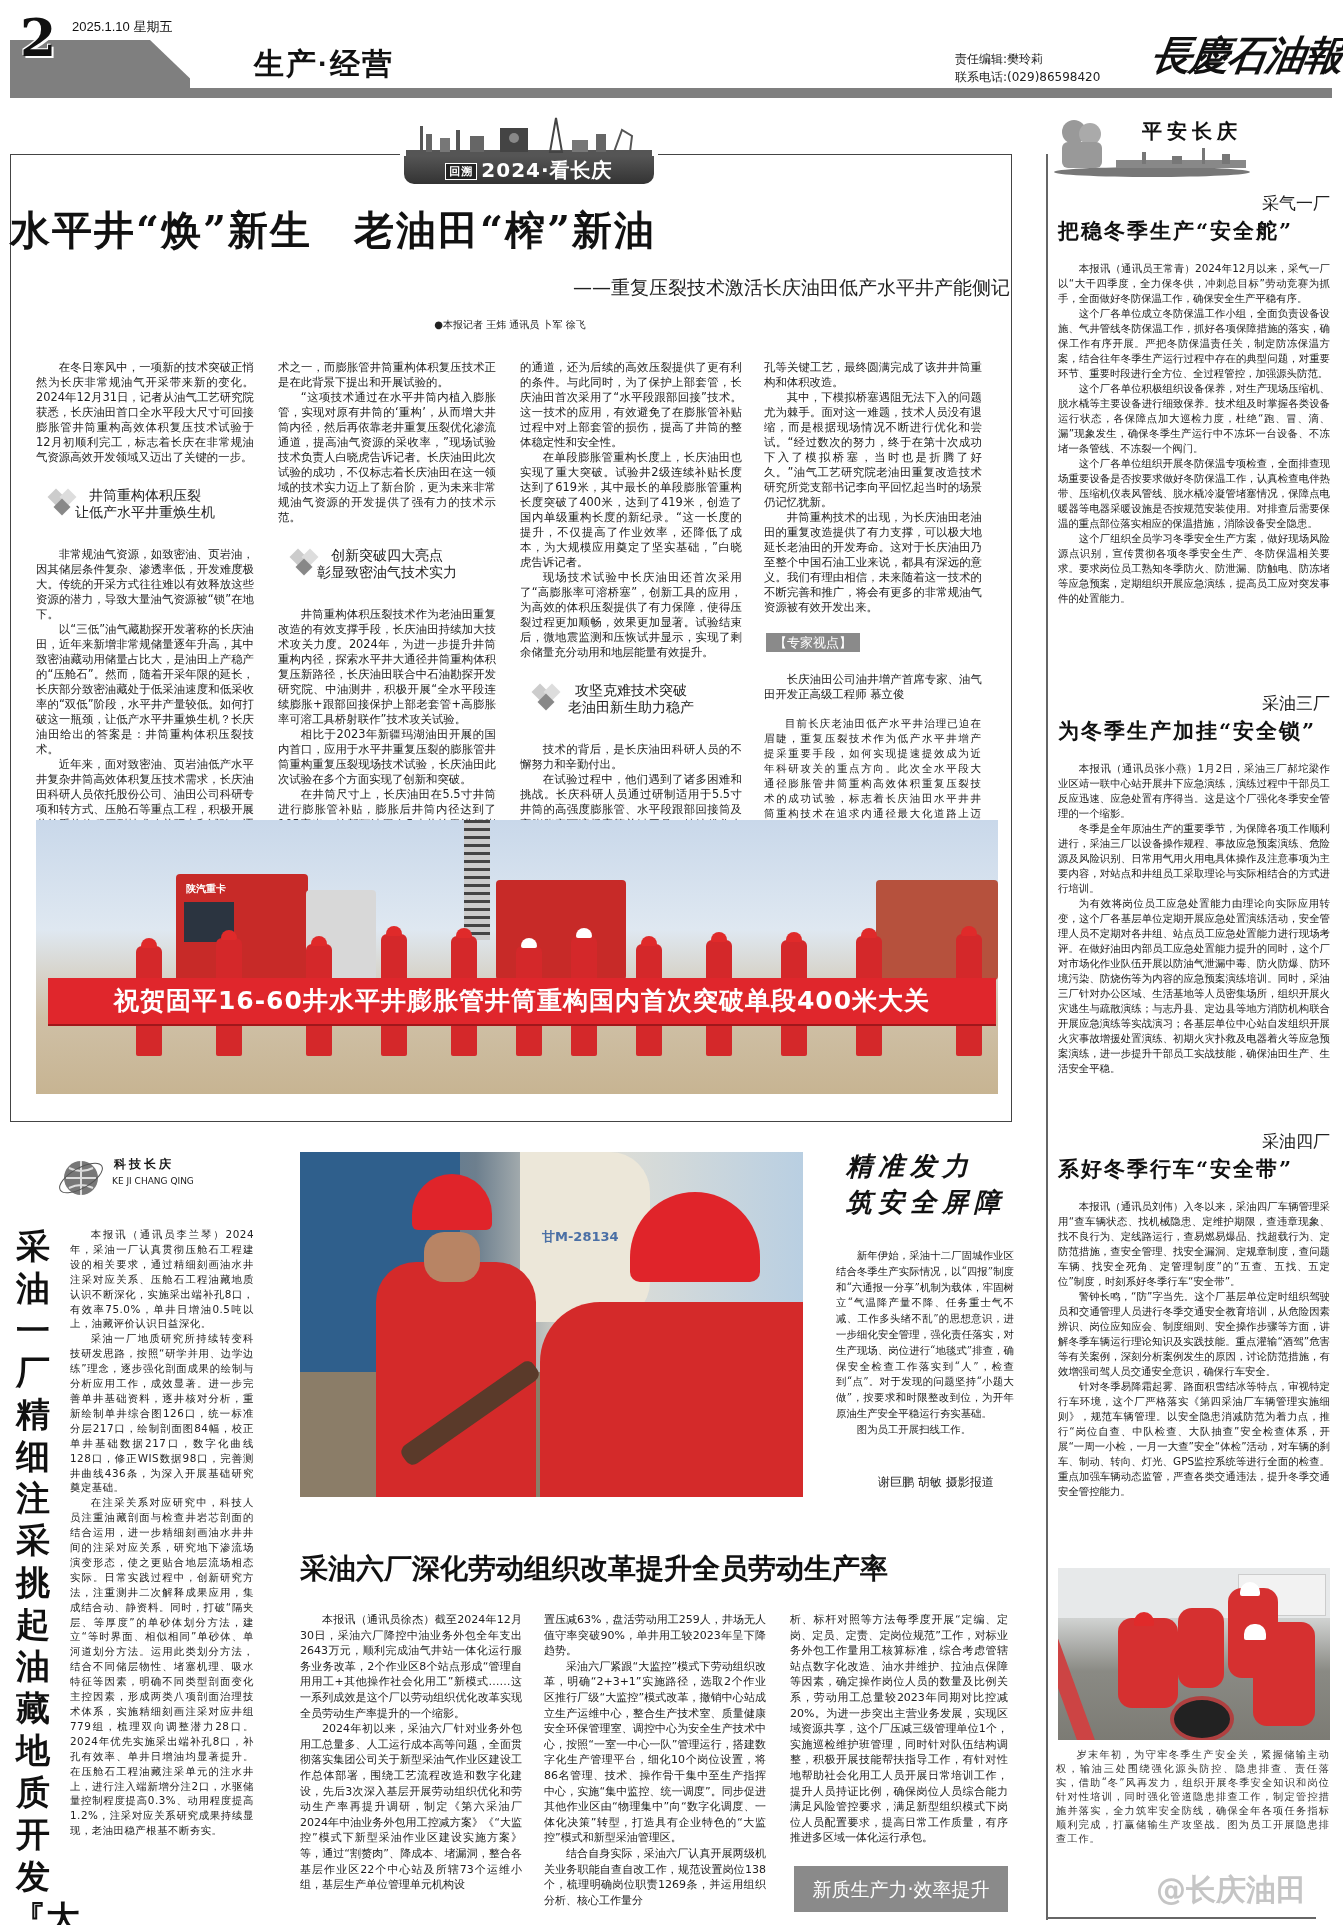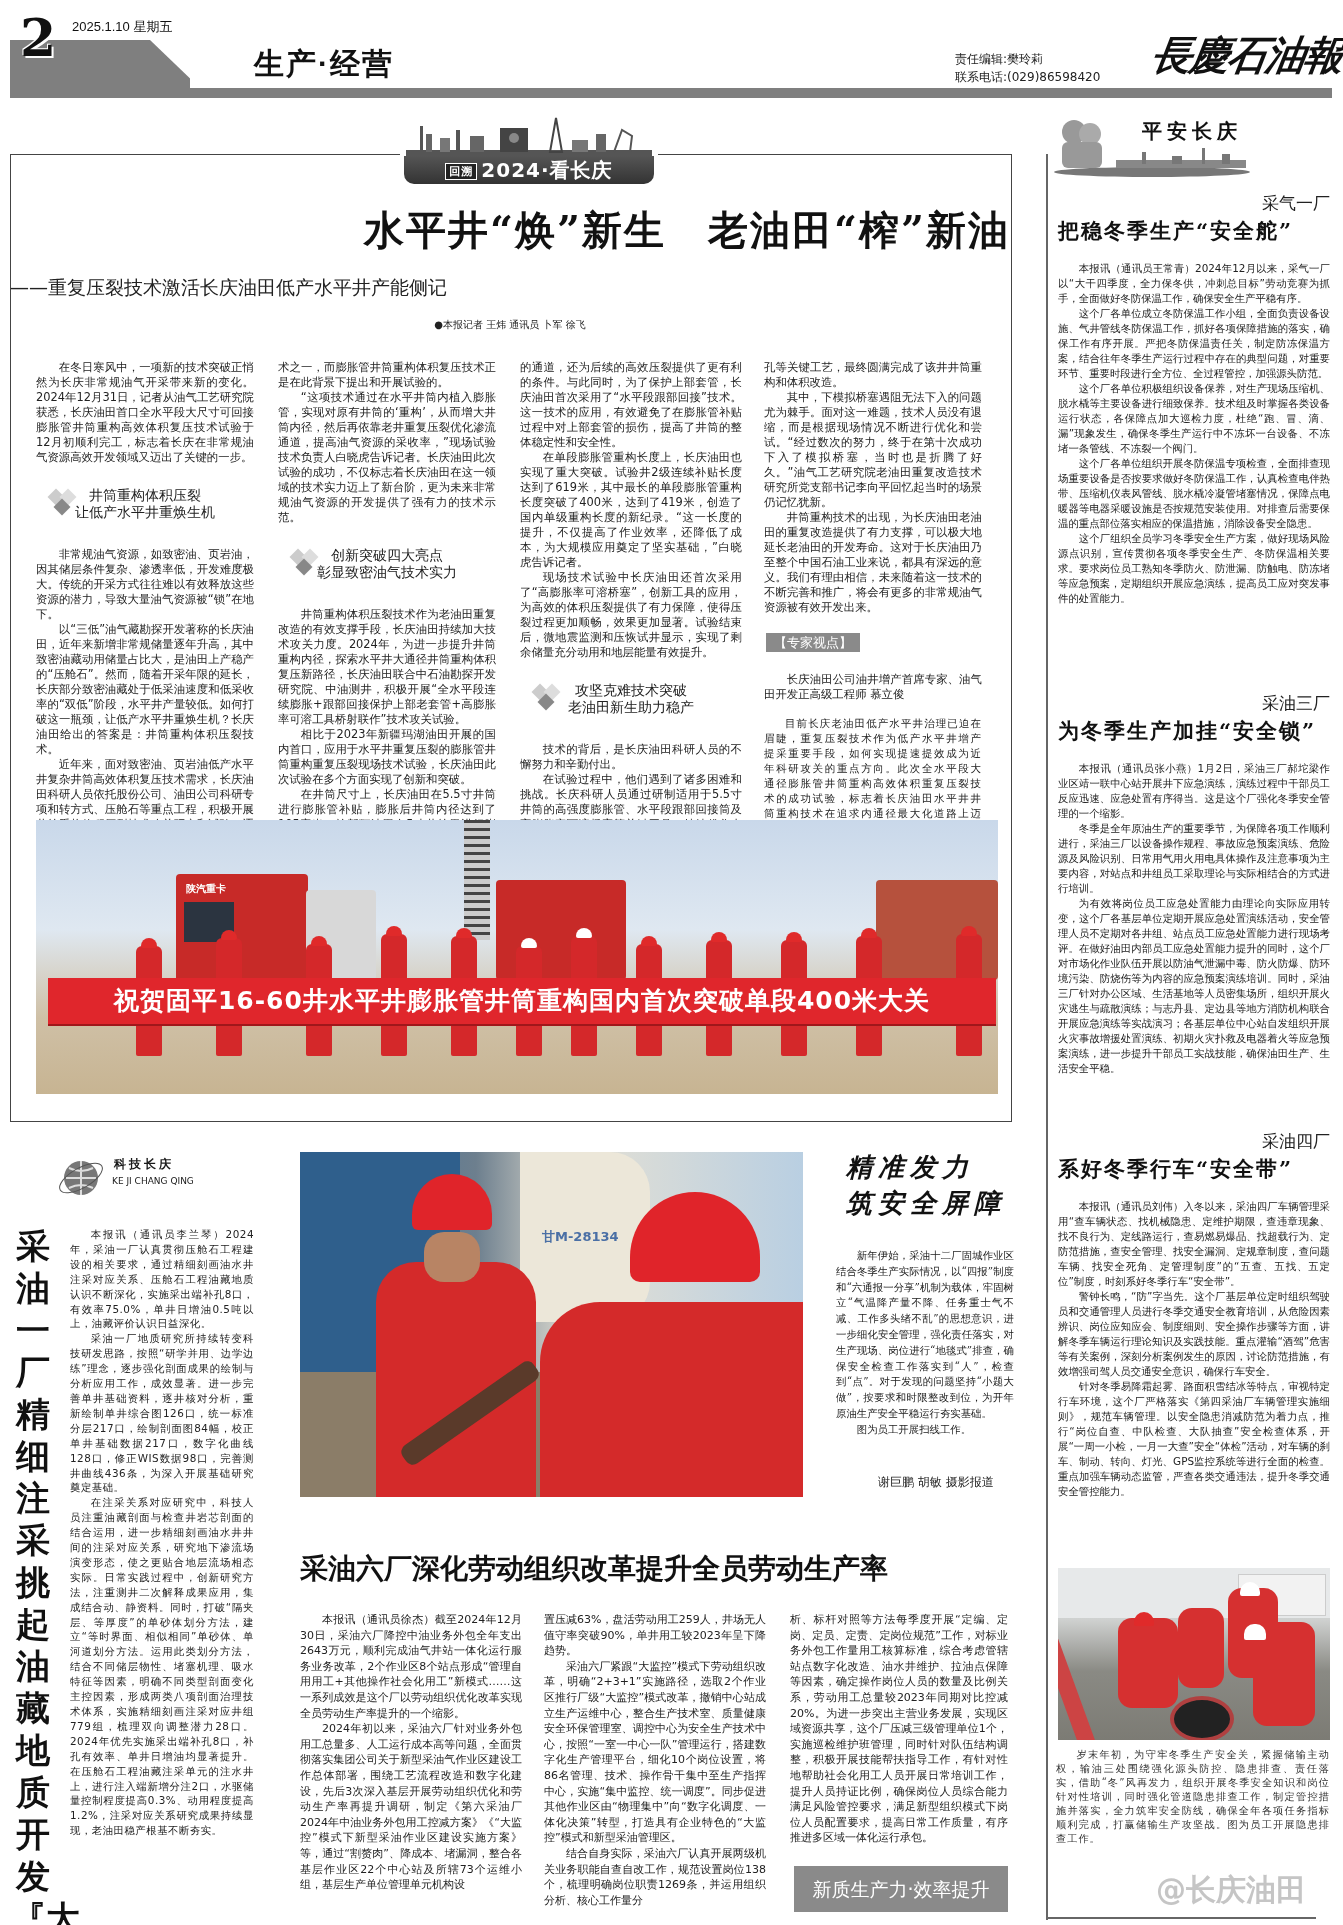--- a/index.html
+++ b/index.html
@@ -12,22 +12,22 @@
   .gray-bar{left:10px;top:88px;width:1322px;height:10px;background:#7f7f7f;}
   .section-title{left:254px;top:44px;font-family:Liberation Sans, sans-serif;font-weight:bold;font-size:30px;letter-spacing:2px;color:#111;}
   .editor{left:955px;top:50px;font-size:12px;line-height:18px;color:#222;}
   .paper-logo{left:1152px;top:28px;font-family:"DejaVu Serif","Liberation Serif",serif;font-weight:bold;font-style:italic;font-size:40px;color:#111;letter-spacing:-2px;transform:skewX(-8deg);}
   
   .feature-box{left:10px;top:154px;width:1000px;height:966px;border:1.5px solid #444;}
   .badge{left:400px;top:116px;width:258px;height:72px;background:#fff;z-index:2;}
   .badge-skyline{position:absolute;left:0;top:0;width:258px;height:40px;}
   .badge-text{position:absolute;left:4px;top:40px;width:250px;height:28px;background:linear-gradient(#555,#333);color:#fff;font-weight:bold;font-size:20px;line-height:28px;text-align:center;letter-spacing:1px;border-radius:0 0 10px 10px;}
   .badge-text .hs{font-size:11px;background:#222;padding:1px 3px;margin-right:4px;vertical-align:middle;border:1px solid #fff;}
-  .headline{left:10px;top:203px;width:1000px;text-align:right;font-family:"DejaVu Serif","Liberation Serif",serif;font-weight:bold;font-size:40px;letter-spacing:2px;color:#111;}
-  .subhead{left:10px;top:275px;width:1000px;text-align:left;font-size:19px;color:#222;}
+  .headline{left:10px;top:203px;width:1000px;text-align:left;font-family:"DejaVu Serif","Liberation Serif",serif;font-weight:bold;font-size:40px;letter-spacing:2px;color:#111;}
+  .subhead{left:10px;top:275px;width:1000px;text-align:right;font-size:19px;color:#222;}
   .byline{left:10px;top:318px;width:1000px;text-align:center;font-size:10px;color:#222;}
   .col{font-size:11.4px;line-height:15px;color:#222;text-align:justify;}
   .col p{margin:0;text-indent:2em;}
   .sub-heading{font-size:14px;line-height:17px;text-align:center;color:#222;position:relative;margin:22px 0 26px 0;}
   .diamond{position:absolute;left:12px;top:2px;width:30px;height:30px;}
   .diamond span{position:absolute;width:12px;height:12px;transform:rotate(45deg);}
   .expert-tag{display:inline-block;background:#8a8a8a;color:#fff;font-size:13px;padding:2px 8px;margin:18px 0 20px 2px;}
   .expert-body{font-family:"DejaVu Serif","Liberation Serif",serif;font-size:10.5px;line-height:15px;letter-spacing:1px;}
   
   .photo-banner{left:36px;top:820px;width:962px;height:274px;overflow:hidden;background:linear-gradient(#c9d8ea 0%,#dfe8f1 40%,#cfc0a6 72%,#c7b492 100%);}
@@ -44,21 +44,21 @@
   .rc-title{font-family:"DejaVu Serif","Liberation Serif",serif;font-weight:bold;font-size:21px;letter-spacing:2px;margin:2px 0 16px 0;color:#111;}
   .rc-body{font-size:10.4px;line-height:15px;text-align:justify;color:#222;}
   .rc-body p{margin:0;text-indent:2em;}
   
   .tech-logo{left:56px;top:1150px;width:170px;height:54px;}
   .vert-title{left:12px;top:1225px;width:42px;font-family:"DejaVu Serif","Liberation Serif",serif;font-weight:bold;font-size:34px;line-height:42px;text-align:center;color:#111;}
   .tech-body{left:70px;top:1227px;width:184px;font-size:10.4px;line-height:14.9px;text-align:justify;color:#222;letter-spacing:0.5px;}
   .tech-body p{margin:0;text-indent:2em;}
   
   .mid-photo{left:300px;top:1152px;width:503px;height:345px;overflow:hidden;background:linear-gradient(90deg,#3b6d99 0%,#6d7f8e 35%,#e4e0d4 55%,#b9cfe2 100%);}
-  .precision-title{left:846px;top:1150px;font-family:Liberation Serif, serif;font-weight:bold;font-style:italic;font-size:26px;line-height:36px;letter-spacing:6px;color:#111;}
+  .precision-title{left:846px;top:1150px;font-family:Liberation Mono, monospace;font-weight:bold;font-style:italic;font-size:26px;line-height:36px;letter-spacing:6px;color:#111;}
   .precision-body{left:836px;top:1248px;width:178px;font-family:"DejaVu Serif","Liberation Serif",serif;font-size:10.4px;line-height:15.8px;text-align:justify;color:#222;}
   .precision-body p{margin:0;text-indent:2em;}
   .photo-credit{left:878px;top:1474px;font-size:12px;color:#222;}
   .art6-title{left:300px;top:1550px;width:710px;font-family:"DejaVu Serif","Liberation Serif",serif;font-weight:bold;font-size:28px;letter-spacing:0px;color:#111;white-space:nowrap;}
   .art6-col{font-size:11px;line-height:15.6px;text-align:justify;color:#222;}
   .art6-col p{margin:0;text-indent:2em;}
   .new-quality{left:794px;top:1866px;width:214px;height:46px;background:#8a8a8a;color:#fff;font-size:19px;line-height:46px;text-align:center;}
   
   .rc-photo{left:1058px;top:1568px;width:272px;height:172px;overflow:hidden;background:linear-gradient(#d5d9dc 0%,#cfd1d0 30%,#8a8a84 60%,#7c7b74 100%);}
   .rc-caption{left:1056px;top:1748px;width:274px;font-family:"DejaVu Serif","Liberation Serif",serif;font-size:10.2px;line-height:14px;text-align:justify;color:#333;letter-spacing:1px;}

